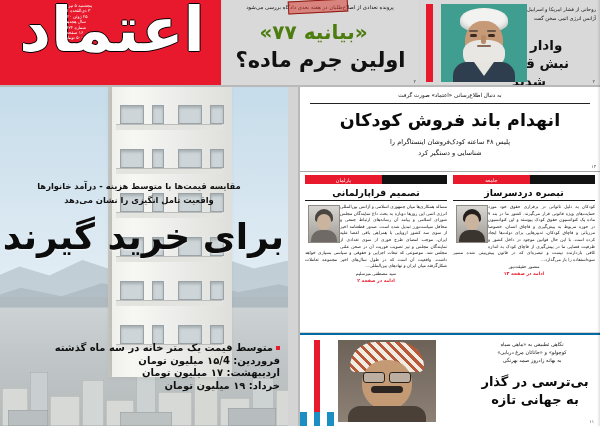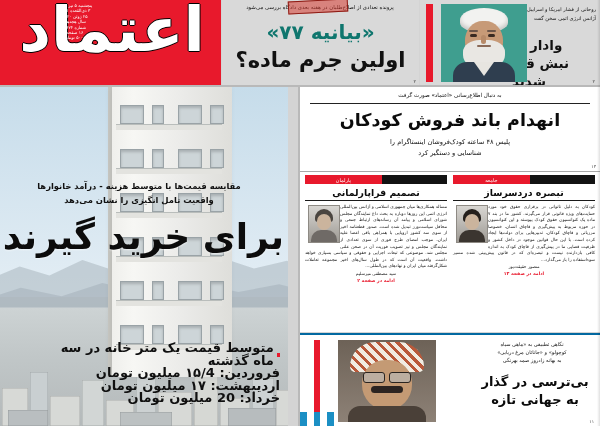--- a/index.html
+++ b/index.html
@@ -50,22 +50,22 @@
     position:absolute;right:4px;top:3px;width:190px;
     font-size:5.4px;line-height:8px;color:#111;text-align:center;
     white-space:nowrap;
   }
   .tc-stamp{
     position:absolute;left:66px;top:0px;width:58px;height:11px;
     background:rgba(215,60,50,.55);border:1px solid #8d1b14;
     transform:rotate(-3deg);
   }
   .tc-h1{
-    position:absolute;right:0;top:20px;width:197px;text-align:center;
-    font-size:20px;font-weight:bold;color:#0f766e;letter-spacing:-.5px;
+    position:absolute;right:7px;top:20px;width:197px;text-align:center;
+    font-size:20px;font-weight:bold;color:#4d7c0f;letter-spacing:-.5px;
   }
   .tc-h2{
     position:absolute;right:0;top:48px;width:197px;text-align:center;
     font-size:21px;font-weight:bold;color:#111;letter-spacing:-.5px;
   }
   .tc-pg{
     position:absolute;right:3px;bottom:2px;font-size:4.5px;color:#333;
   }
 
   
@@ -178,21 +178,21 @@
     position:absolute;right:6px;top:92px;width:286px;direction:rtl;
     text-align:center;font-size:8.4px;line-height:14px;color:#111;font-weight:bold;
   }
   .mh-title{
     position:absolute;right:4px;top:127px;width:292px;direction:rtl;
     text-align:right;font-size:36px;line-height:45px;font-weight:bold;color:#0c0c0c;
     letter-spacing:-1px;text-shadow:0 1px 2px rgba(255,255,255,.55);
   }
   .mh-bullets{
     position:absolute;right:8px;top:255px;width:230px;direction:rtl;
-    text-align:right;font-size:13px;line-height:12.6px;color:#101010;font-weight:bold;
+    text-align:right;font-size:10px;line-height:12.6px;color:#101010;font-weight:bold;
   }
   .mh-bullets .b0{display:flex;align-items:center;justify-content:flex-start;gap:3px;}
   .mh-bullets .sq{display:inline-block;width:4px;height:4px;background:#e8192c;}
 
   
   .kids{
     position:absolute;left:300px;top:87px;width:300px;height:84px;
     background:#ffffff;direction:rtl;overflow:hidden;
     border-bottom:1px solid #a8a8a8;
   }
@@ -422,21 +422,21 @@
       <div>برای خرید گیرند</div>
     </div>
 
     <div class="mh-bullets">
       <div class="b0">
         <span class="sq"></span>
         <span>متوسط قیمت یک متر خانه در سه ماه گذشته</span>
       </div>
       <div>فروردین: ۱۵/4 میلیون تومان</div>
       <div>اردیبهشت: ۱۷ میلیون تومان</div>
-      <div>خرداد: 20 میلیون تومان</div>
+      <div>خرداد: ۱۹ میلیون تومان</div>
     </div>
   </div>
 
   <div class="gutter-v"></div>
 
   <div class="kids">
     <div class="kids-kicker">به دنبال اطلاع‌رسانی «اعتماد» صورت گرفت</div>
     <div class="kids-rule"></div>
     <div class="kids-h">انهدام باند فروش کودکان</div>
     <div class="kids-sub">

